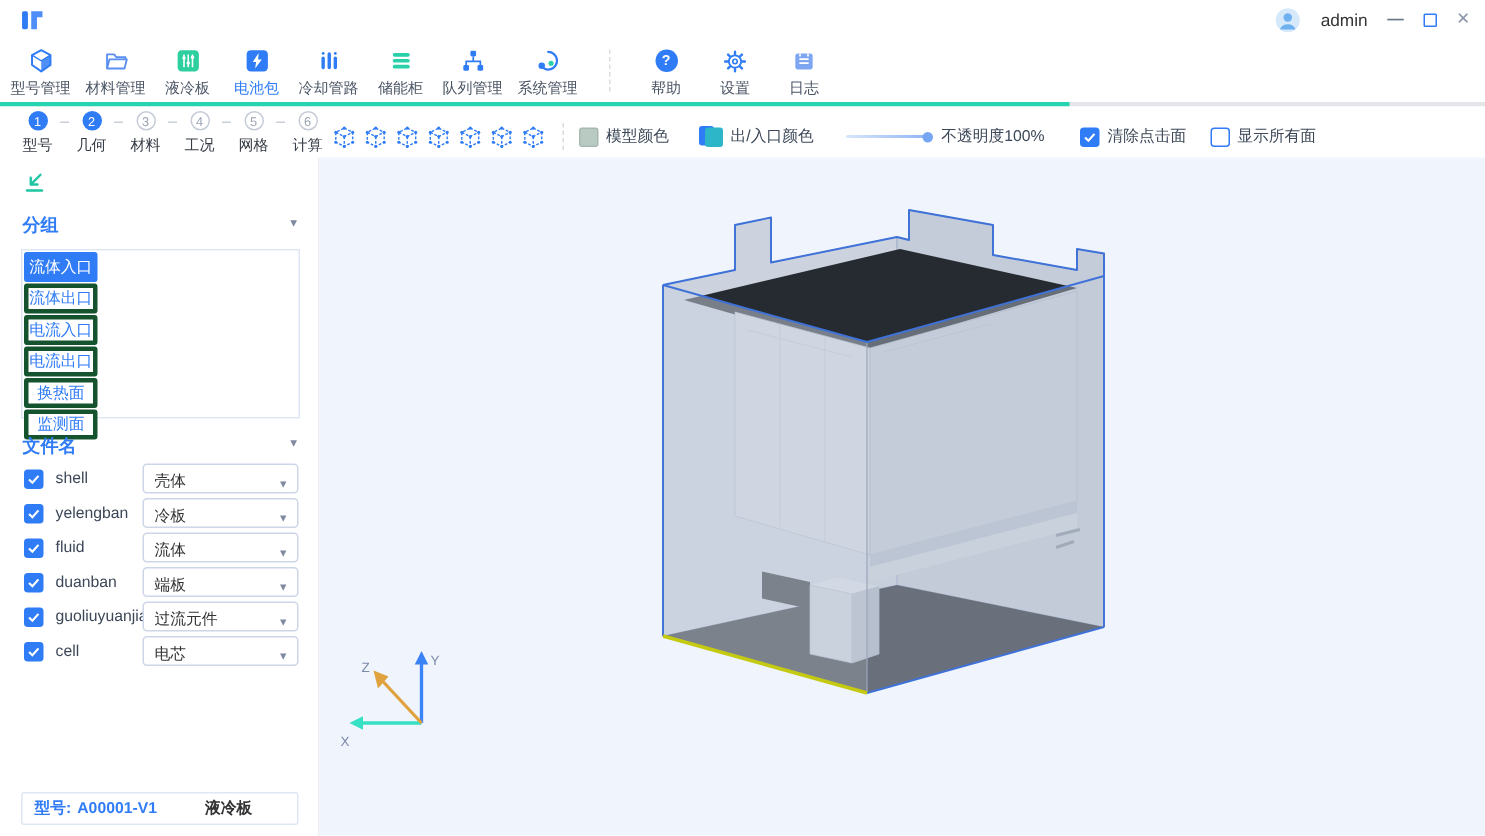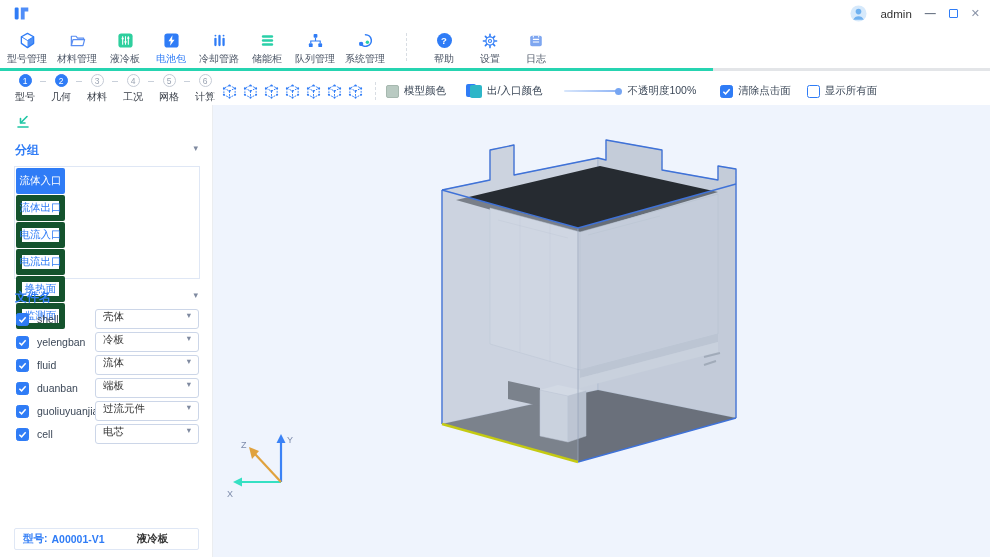--- a/index.html
+++ b/index.html
@@ -60,28 +60,28 @@
   .content{position:absolute;left:0;top:105px;width:990px;height:516px;}
   .sidebar{position:absolute;left:0;top:0;width:213px;height:452px;background:#fff;border-right:1px solid #ebedf0;}
   .viewport{position:absolute;left:213px;top:0;width:777px;height:452px;background:#eff4fd;}
 
   
   .import-ico{position:absolute;left:15px;top:9px;width:16px;height:16px;cursor:pointer;}
   .sec-head{position:absolute;left:15px;font-size:12px;font-weight:bold;color:#2f7cf6;}
   .sec-caret{position:absolute;right:14px;font-size:9px;color:#7f8aa0;cursor:pointer;}
   .groupbox{position:absolute;left:14px;top:61px;width:186px;height:113px;border:1px solid #dfe7f5;display:flex;background:#fff;}
   .gcol{width:51px;padding:1px;display:flex;flex-direction:column;}
-  .gbtn{flex:1;margin-bottom:1px;border:6px solid #14532d;border-radius:2px;background:#fff;color:#2f7cf6;font-size:10.5px;display:flex;align-items:center;justify-content:center;cursor:pointer;white-space:nowrap;}
+  .gbtn{flex:1;margin-bottom:1px;border:3px solid #14532d;border-radius:2px;background:#fff;color:#2f7cf6;font-size:10.5px;display:flex;align-items:center;justify-content:center;cursor:pointer;white-space:nowrap;}
   .gbtn:last-child{margin-bottom:0;}
   .gbtn.sel{background:#2f7cf6;color:#fff;border-color:#2f7cf6;}
   .gcontent{flex:1;padding:3px 9px;font-size:11px;color:#3a3f47;font-weight:bold;}
   .filerow{position:absolute;left:0;width:213px;height:20px;display:flex;align-items:center;}
   .filerow .cb{margin-left:16px;flex:0 0 auto;}
   .filerow .fname{margin-left:8px;font-size:10.5px;color:#3c4858;}
-  .sel-box{position:absolute;left:95px;top:0;width:104px;height:20px;border:1px solid #ccd6e8;border-radius:3px;background:#fff;display:flex;align-items:flex-start;padding:0 7px;cursor:pointer;}
+  .sel-box{position:absolute;left:95px;top:0;width:104px;height:20px;border:1px solid #ccd6e8;border-radius:3px;background:#fff;display:flex;align-items:flex-end;padding:0 7px;cursor:pointer;}
   .sel-box .sel-val{font-size:10.5px;color:#333;flex:1;}
   .sel-box .sel-caret{font-size:8.5px;color:#7f8aa0;}
   .statusbox{position:absolute;left:14px;top:423px;width:185px;height:22px;border:1px solid #dfe7f5;border-radius:2px;display:flex;align-items:center;font-size:10.5px;background:#fff;}
   .statusbox .st-label{color:#2f7cf6;font-weight:bold;margin-left:8px;}
   .statusbox .st-value{color:#2f7cf6;font-weight:bold;margin-left:4px;}
   .statusbox .st-comp{color:#333;font-weight:bold;margin-left:32px;}
 
   
   .model-svg{position:absolute;left:207px;top:33px;}
   .axes-svg{position:absolute;left:12px;top:325px;}

